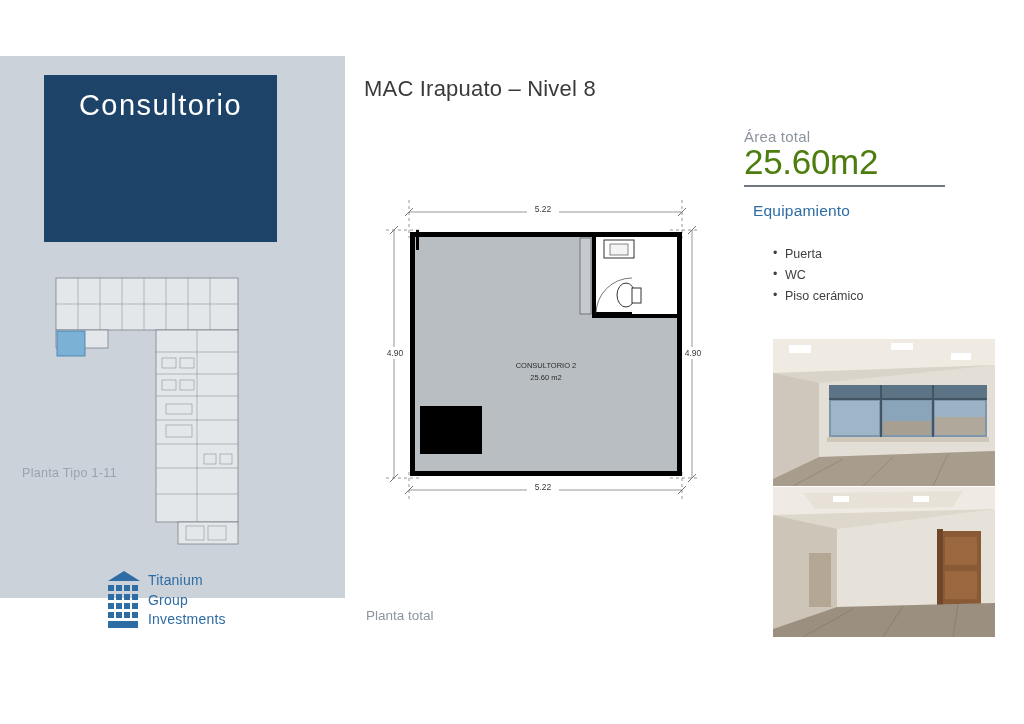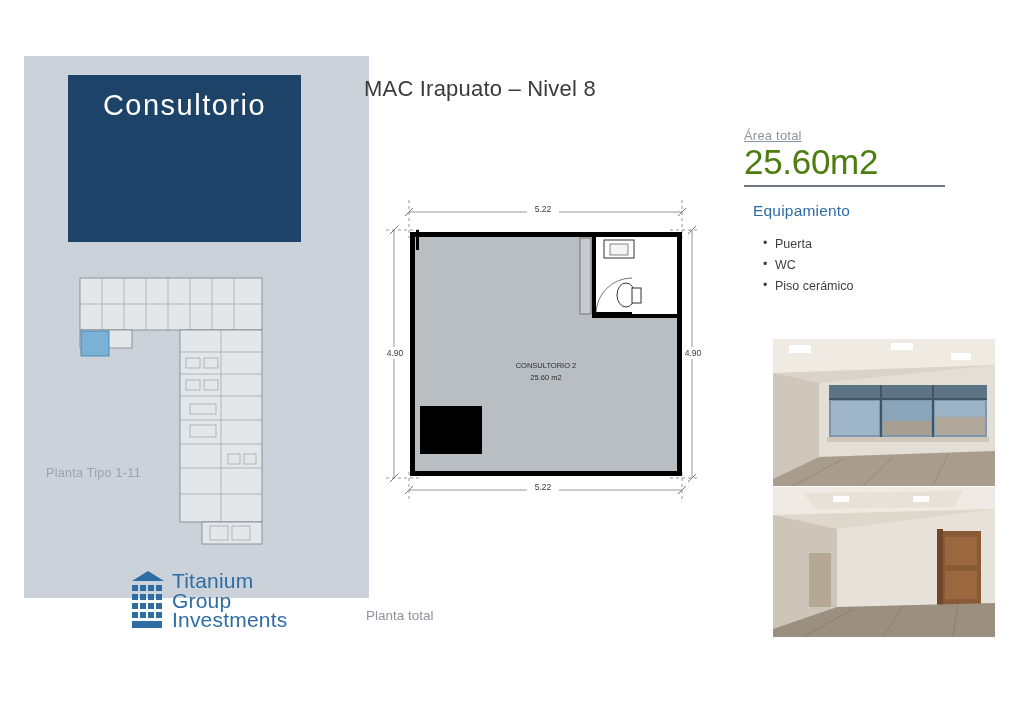--- a/index.html
+++ b/index.html
@@ -16,21 +16,20 @@
   }
 
   
   .left-panel {
     position: absolute;
     left: 0;
     top: 56px;
     width: 345px;
     height: 542px;
     background: #ccd2da;
-    margin-left: 24px;
   }
   .badge {
     position: absolute;
     left: 44px;
     top: 19px;
     width: 233px;
     height: 167px;
     background: #1d4368;
     color: #ffffff;
     text-align: center;
@@ -73,45 +72,44 @@
     left: 104px;
     top: 513px;
     width: 180px;
     height: 80px;
   }
   .logo-text {
     position: absolute;
     left: 44px;
     top: 2px;
     color: #2e6ca4;
-    font-size: 21px;
+    font-size: 14px;
     line-height: 19.5px;
     letter-spacing: 0.2px;
   }
 
   
   .page-title {
     position: absolute;
     left: 364px;
     top: 76px;
     font-size: 22px;
     color: #3a3a3a;
     font-weight: 400;
     letter-spacing: 0.2px;
   }
 
   
   .area-label {
     position: absolute;
     left: 744px;
     top: 128px;
-    font-size: 13px;
+    font-size: 15px;
     color: #8c949d;
     letter-spacing: 0.2px;
-    text-decoration: underline;
   }
   .area-value {
     position: absolute;
     left: 744px;
     top: 142px;
     font-size: 35px;
     color: #4d7c0f;
     font-weight: 400;
     letter-spacing: -0.3px;
   }
@@ -128,21 +126,21 @@
     left: 753px;
     top: 202px;
     font-size: 15.5px;
     color: #2e6ca4;
     letter-spacing: 0.2px;
   }
   .equip-list {
     position: absolute;
     left: 757px;
     top: 228px;
-    margin: 6px;
+    margin: 16px;
     padding: 0;
     list-style: none;
   }
   .equip-list li {
     font-size: 12.5px;
     color: #3f3f3f;
     line-height: 21px;
     padding-left: 12px;
     position: relative;
   }

